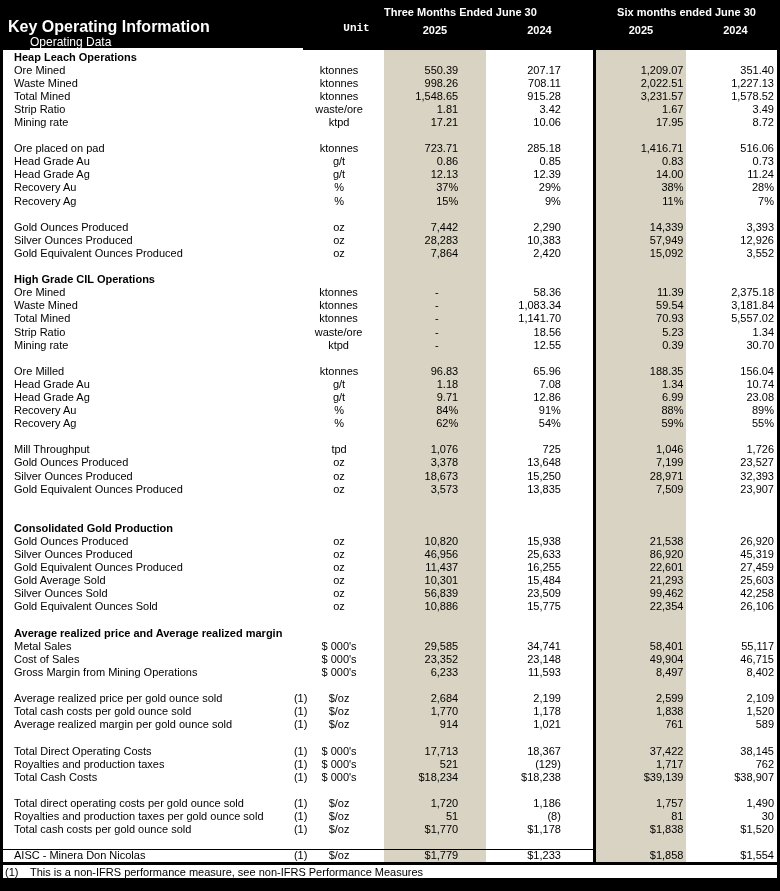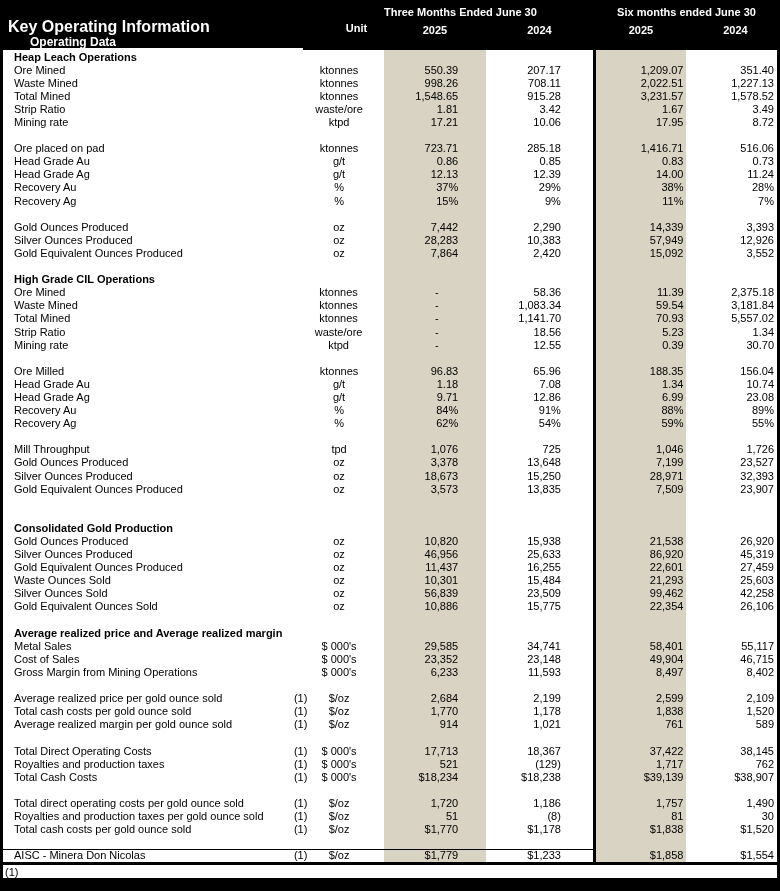--- a/index.html
+++ b/index.html
@@ -15,23 +15,23 @@
   .bottombar{position:absolute;left:0;top:878px;width:780px;height:13px;background:#000;}
   .foot-sep{position:absolute;left:0;top:862px;width:780px;height:3px;background:#000;}
   .vdivider{position:absolute;left:593px;top:50px;width:3px;height:828px;background:#000;}
   .aisc-topline{position:absolute;left:3px;top:849px;width:590px;height:1px;background:#000;}
   
   .band{position:absolute;top:50px;height:812px;background:#d8d3c2;}
   .band1{left:384px;width:102px;}
   .band2{left:596px;width:90px;}
   
   .hdr-title{position:absolute;left:8px;top:18px;font-size:16px;font-weight:bold;}
-  .hdr-sub{position:absolute;left:30px;top:35px;font-size:12px;font-weight:bold;}
+  .hdr-sub{position:absolute;left:30px;top:35px;font-size:12px;font-weight:normal;}
   .hdr-sub-line{position:absolute;left:30px;top:48px;width:273px;height:2px;background:#fff;}
-  .hdr-unit{position:absolute;left:329px;top:22px;width:55px;text-align:center;font-weight:bold;}
+  .hdr-unit{position:absolute;left:329px;top:22px;width:55px;text-align:center;font-weight:bold;font-family:Liberation Mono, monospace;}
   .grp1{position:absolute;left:384px;top:6px;width:209px;text-align:left;font-weight:bold;}
   .grp2{position:absolute;left:596px;top:6px;width:181px;text-align:center;font-weight:bold;}
   .yr{position:absolute;top:24px;font-weight:bold;text-align:center;}
   .yr1{left:384px;width:102px;}
   .yr2{left:486px;width:107px;}
   .yr3{left:596px;width:90px;}
   .yr4{left:690px;width:91px;}
   
   .tbody{position:absolute;left:3px;top:50px;width:774px;}
   .row{display:flex;height:13.1px;align-items:center;white-space:nowrap;}
@@ -383,21 +383,21 @@
         <div class="c c-label">Gold Equivalent Ounces Produced</div>
         <div class="c c-ref"></div>
         <div class="c c-unit">oz</div>
         <div class="c c-v1">11,437</div>
         <div class="c c-v2">16,255</div>
         <div class="c c-sp"></div>
         <div class="c c-v3">22,601</div>
         <div class="c c-v4">27,459</div>
       </div>
       <div class="row">
-        <div class="c c-label">Waste Ounces Sold</div>
+        <div class="c c-label">Gold Average Sold</div>
         <div class="c c-ref"></div>
         <div class="c c-unit">oz</div>
         <div class="c c-v1">10,301</div>
         <div class="c c-v2">15,484</div>
         <div class="c c-sp"></div>
         <div class="c c-v3">21,293</div>
         <div class="c c-v4">25,603</div>
       </div>
       <div class="row">
         <div class="c c-label">Silver Ounces Sold</div>
@@ -558,18 +558,19 @@
         <div class="c c-v4">$1,554</div>
       </div>
     </div>
 
   <div class="vdivider"></div>
   <div class="aisc-topline"></div>
   <div class="foot-sep"></div>
 
   <div class="footnote">
     <div class="fn-ref">(1)</div>
+    <div class="fn-text">This is a non-IFRS performance measure, see non-IFRS Performance Measures</div>
   </div>
 
   <div class="bottombar"></div>
   <div class="edge-l"></div>
   <div class="edge-r"></div>
 </div>
 
 </body></html>

